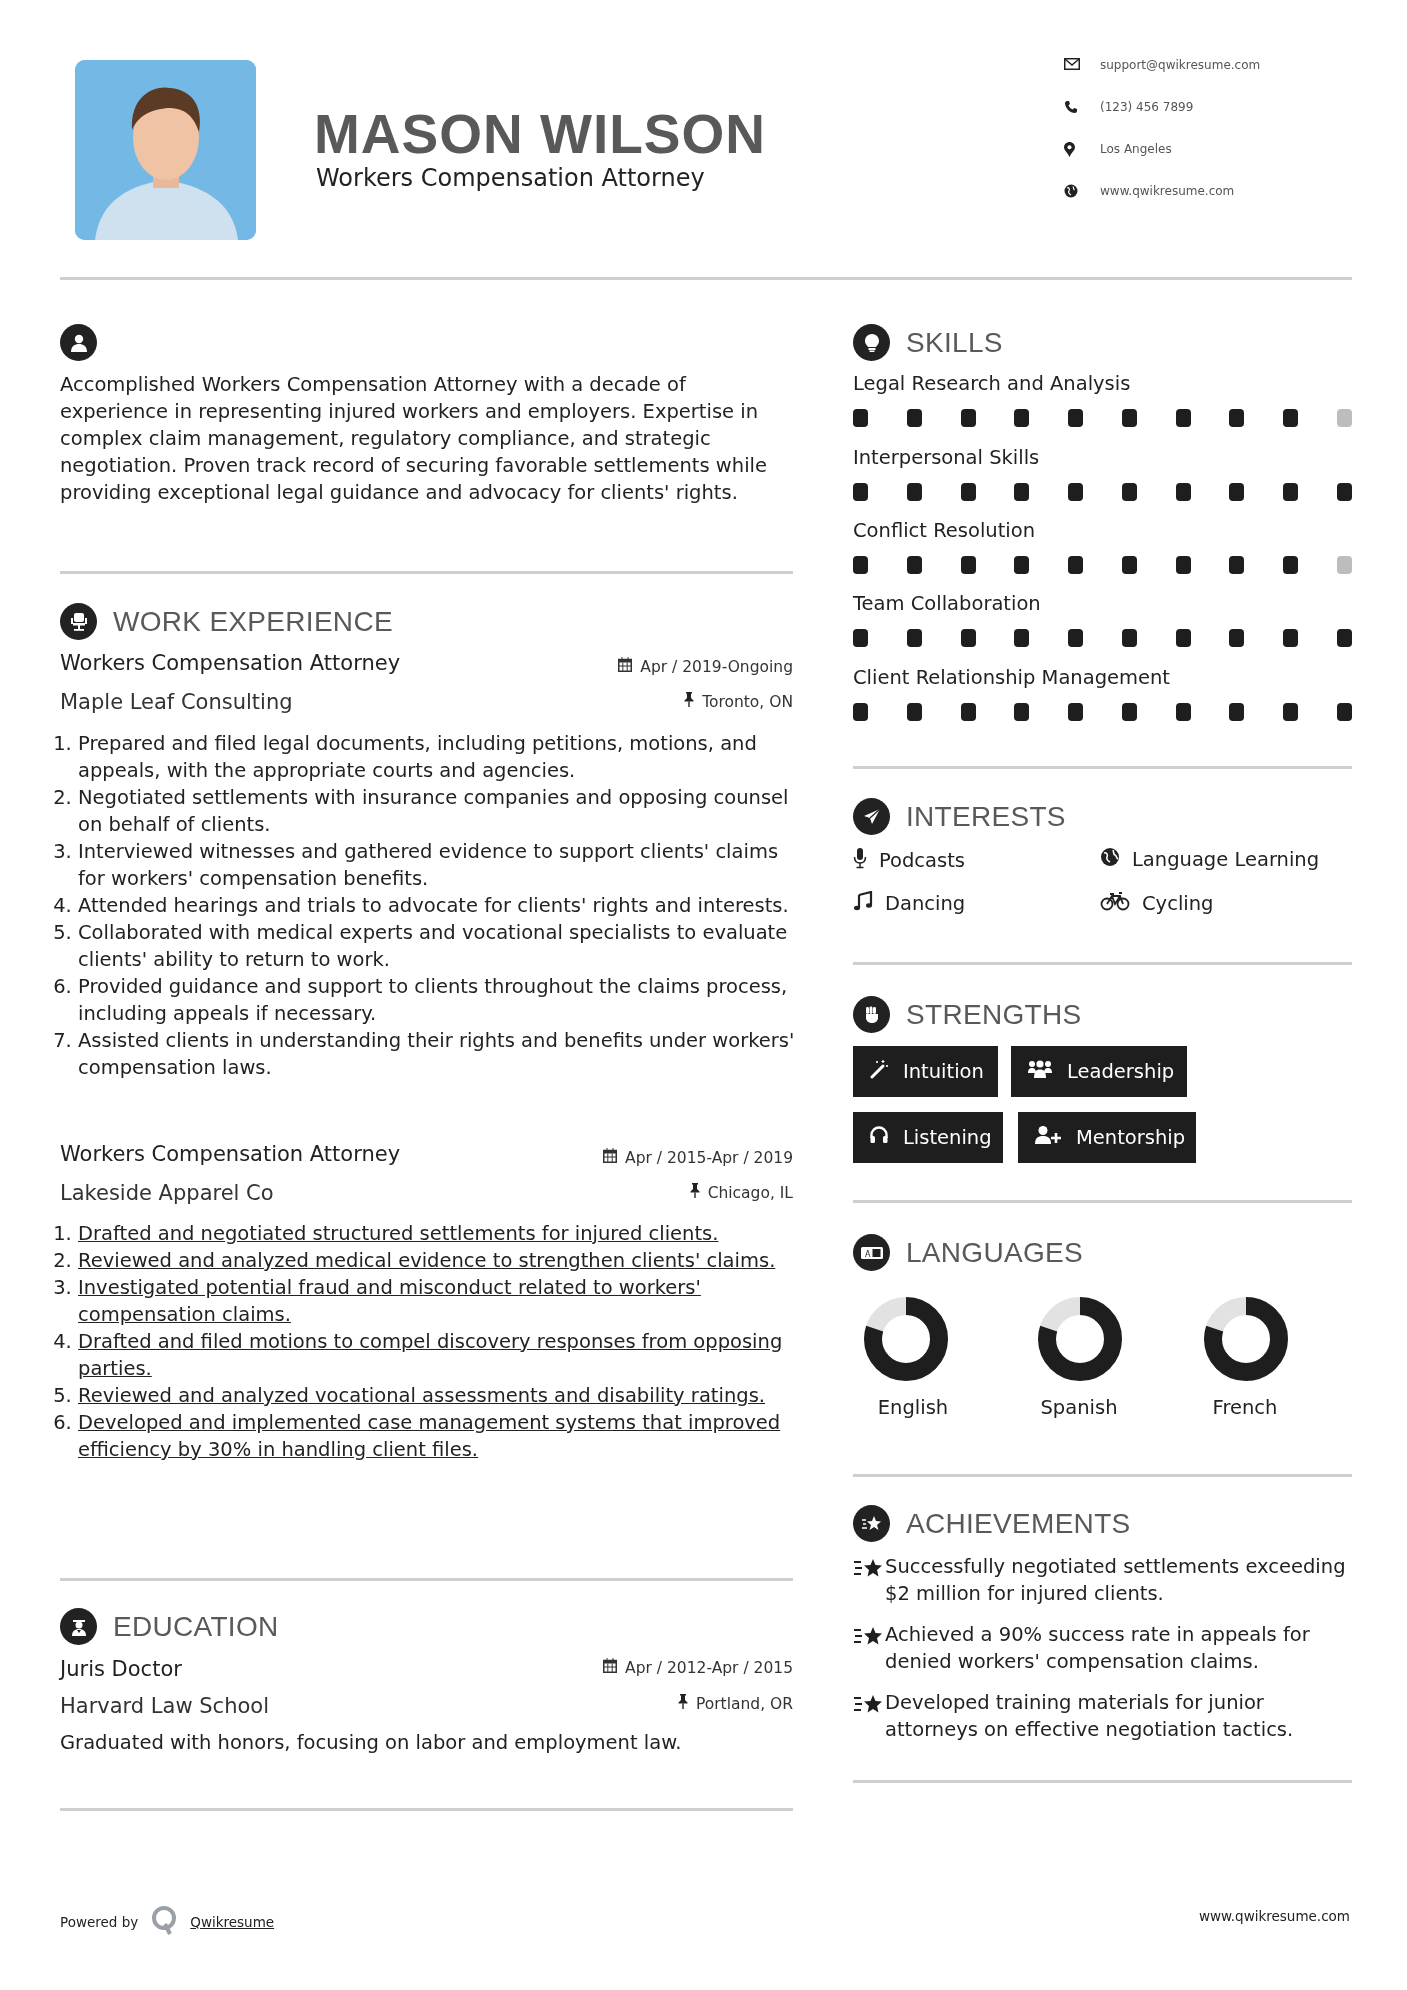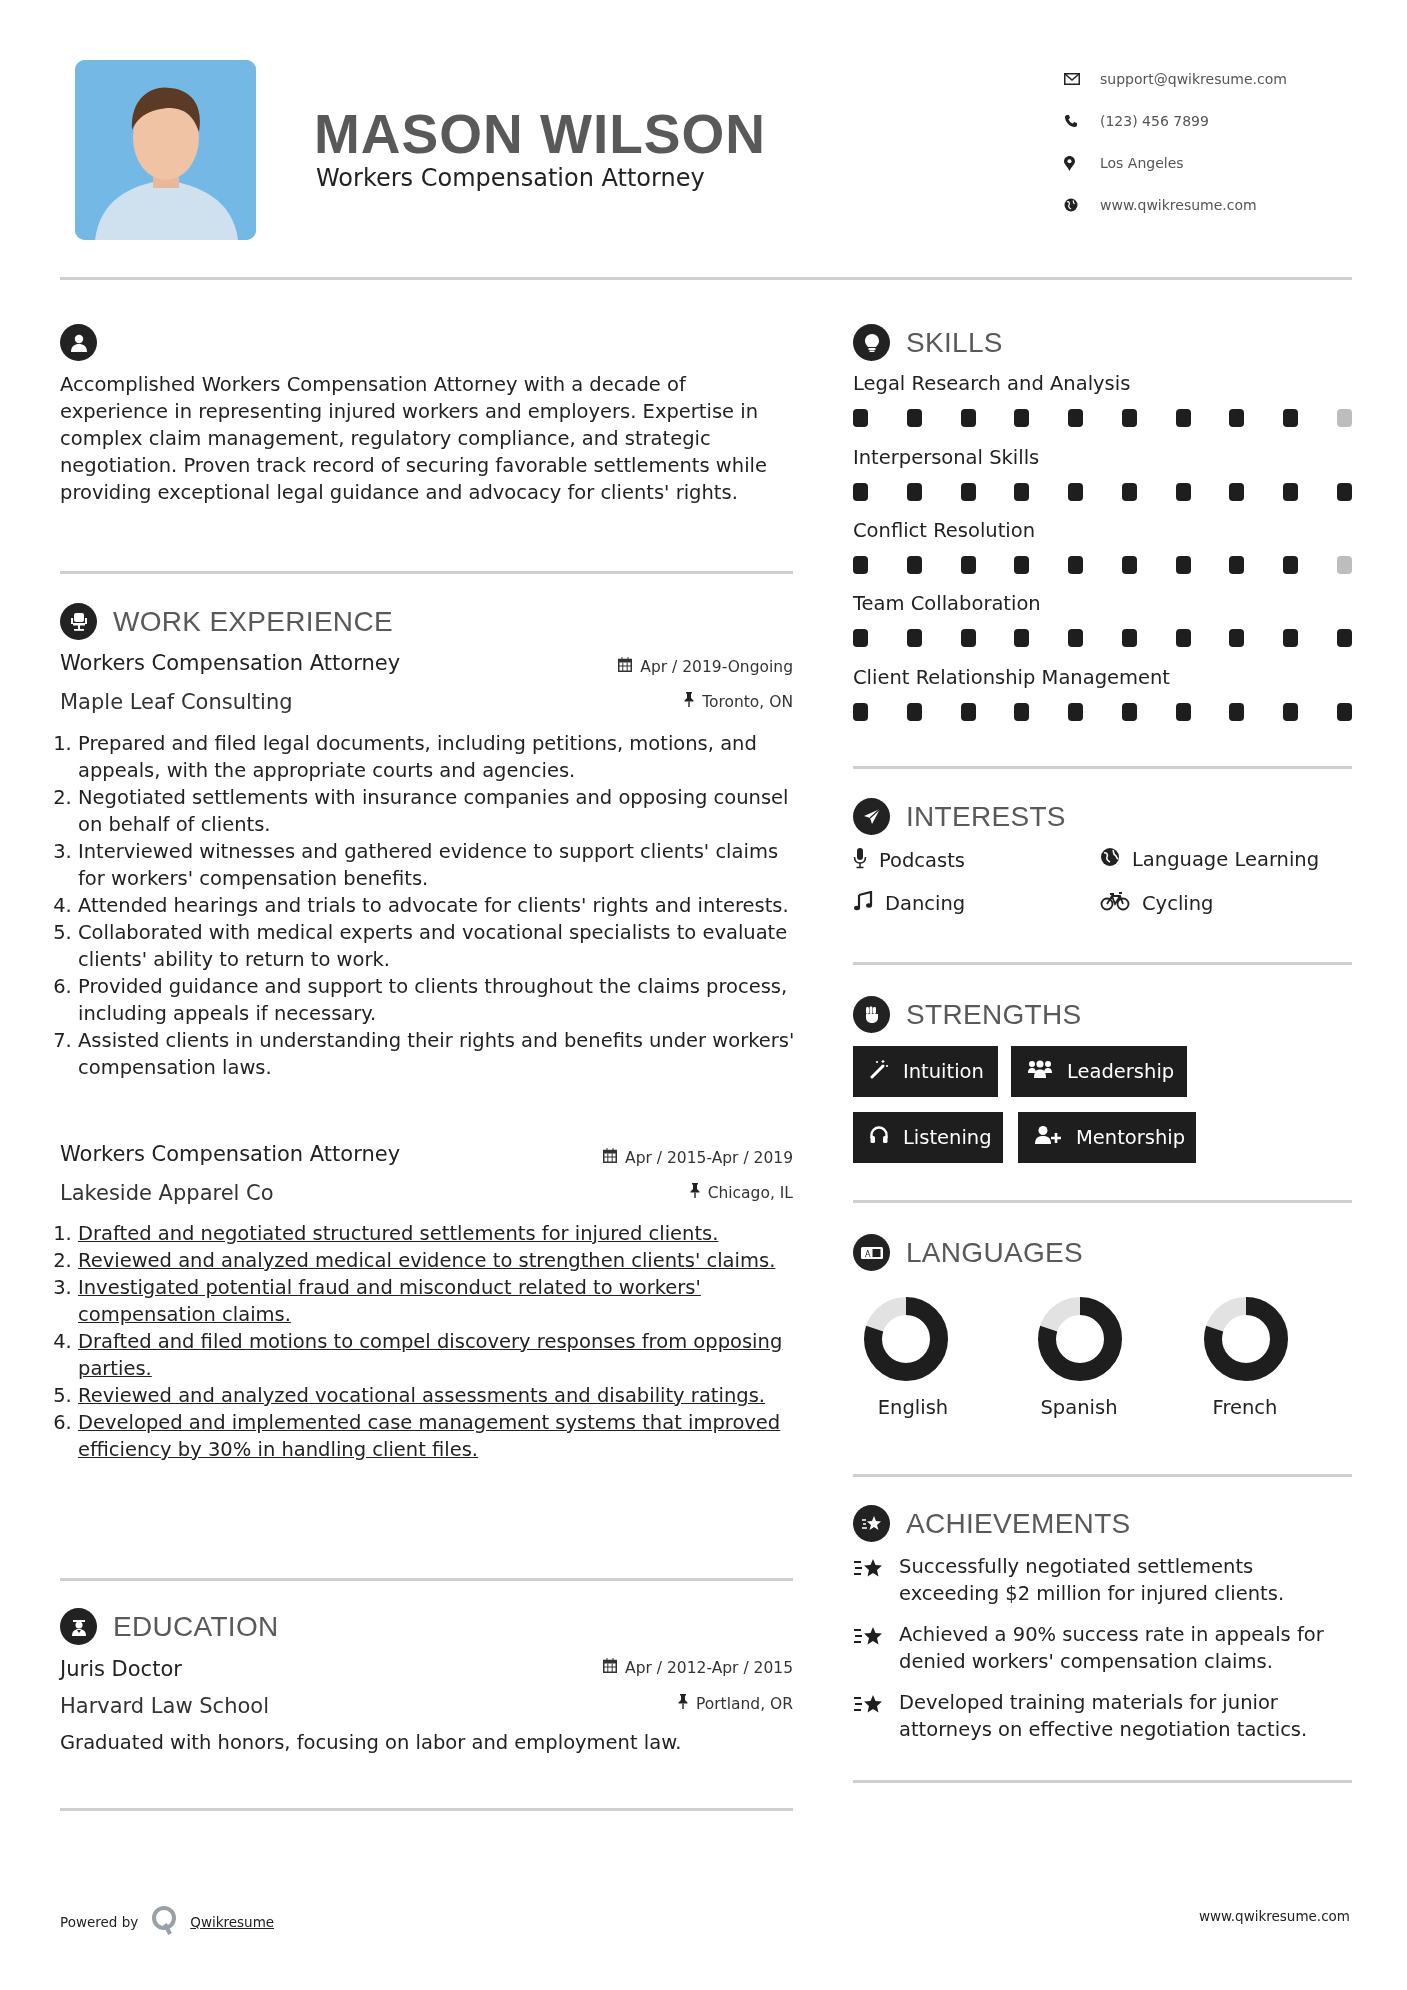--- a/index.html
+++ b/index.html
@@ -4,41 +4,41 @@
 <style>
   * { box-sizing: border-box; margin: 0; padding: 0; }
   html, body { width: 1407px; height: 1990px; background: #ffffff; }
   body { position: relative; font-family: "DejaVu Sans", sans-serif; color: #222; overflow: hidden; }
   .abs { position: absolute; }
   .photo { left: 75px; top: 60px; width: 181px; height: 180px; border-radius: 10px; background: #74b9e6; overflow: hidden; }
   .photo svg { width: 100%; height: 100%; display: block; }
   .name { left: 314px; top: 102px; font-family: "Liberation Sans", sans-serif; font-weight: bold; font-size: 55px; color: #595959; letter-spacing: 1px; }
   .title { left: 316px; top: 164px; font-size: 24px; color: #222; }
   .contacts { left: 1064px; top: 58px; }
-  .contact { display: flex; align-items: center; height: 42px; font-size: 14px; color: #555; }
+  .contact { display: flex; height: 42px; font-size: 12px; color: #555; }
   .contact .ci { width: 36px; display: flex; justify-content: flex-start; }
   .rule { position: absolute; height: 3px; background: #cfcfcf; }
   .sec-head { position: absolute; display: flex; align-items: center; }
   .sec-icon { width: 37px; height: 37px; border-radius: 50%; background: #222; display: flex; align-items: center; justify-content: center; margin-right: 16px; }
   .sec-title { font-family: "Liberation Sans", sans-serif; font-size: 28px; color: #595959; letter-spacing: 0.3px; }
   .para { position: absolute; font-size: 19.5px; line-height: 27px; color: #222; }
   .job-title { position: absolute; font-size: 21px; color: #222; }
   .job-sub { position: absolute; font-size: 21px; color: #333; text-align: right; }
   .meta { position: absolute; font-size: 15.5px; color: #333; display: flex; align-items: center; justify-content: flex-end; gap: 8px; }
   ol.list { position: absolute; font-size: 19.5px; line-height: 27px; color: #222; padding-left: 18px; }
   ol.list li { padding-left: 0; }
   .skill-label { position: absolute; font-size: 19.5px; color: #222; }
   .dots { position: absolute; display: flex; justify-content: space-between; width: 499px; }
   .dot { width: 15px; height: 18px; border-radius: 4px; background: #1e1e1e; }
   .dot.off { background: #bdbdbd; }
   .interest { position: absolute; display: flex; align-items: center; font-size: 19.5px; color: #222; gap: 12px; }
   .badge { position: absolute; height: 51px; background: #1e1e1e; color: #fff; display: flex; align-items: center; padding: 0 16px; gap: 14px; font-size: 19.5px; }
   .lang { position: absolute; width: 120px; text-align: center; }
   .lang-label { font-size: 19.5px; color: #222; margin-top: 14px; }
-  .ach { position: absolute; display: flex; gap: 14px; font-size: 19.5px; line-height: 27px; color: #222; }
+  .ach { position: absolute; display: flex; font-size: 19.5px; line-height: 27px; color: #222; }
   .footer-l { left: 60px; top: 1905px; font-size: 13.5px; color: #222; display: flex; align-items: center; gap: 12px; }
   .footer-l a { color: #222; text-decoration: underline; }
   .footer-r { right: 57px; top: 1908px; font-size: 13.5px; color: #222; }
 </style>
 </head>
 <body>
 
 <div class="abs photo">
   <svg viewBox="0 0 181 180">
     <rect width="181" height="180" fill="#74b9e6"></rect>

